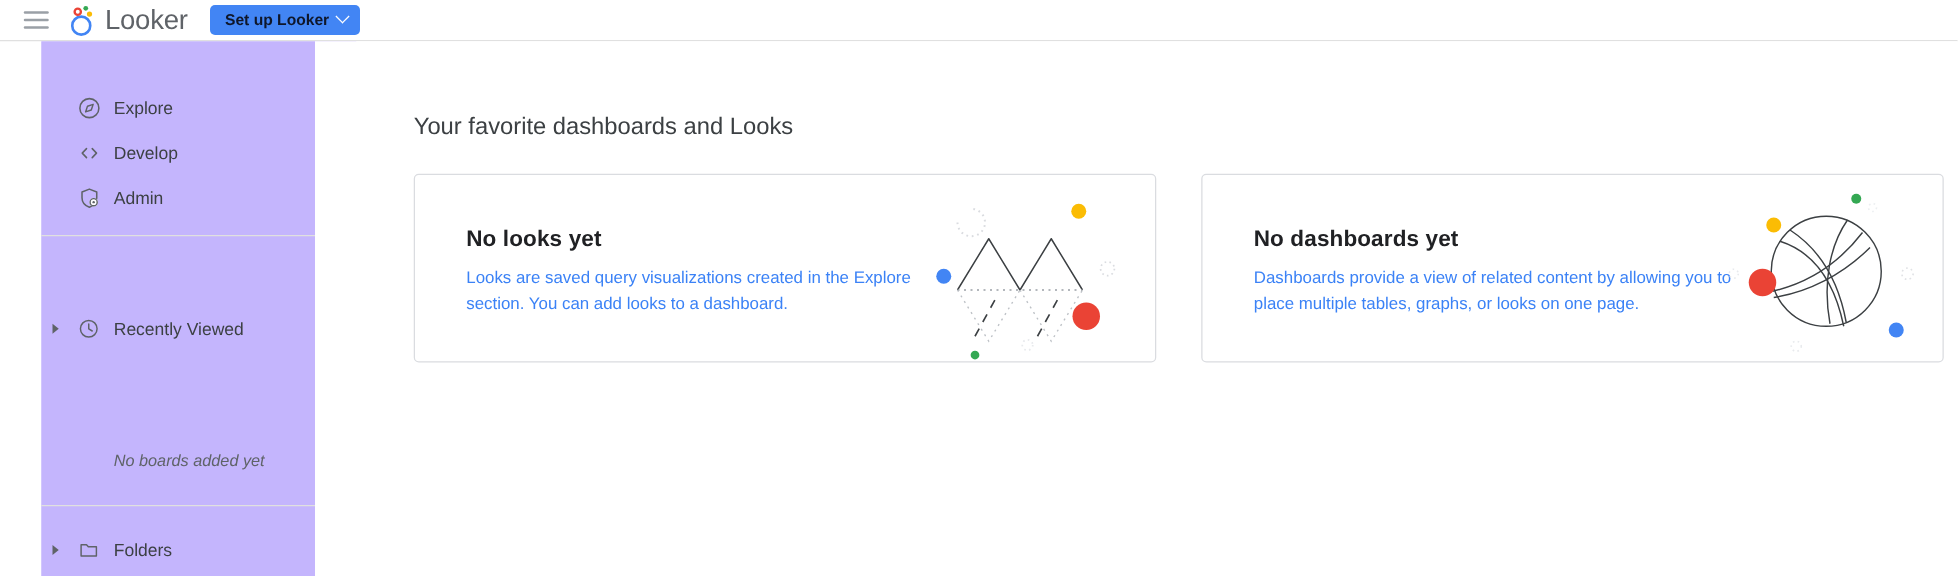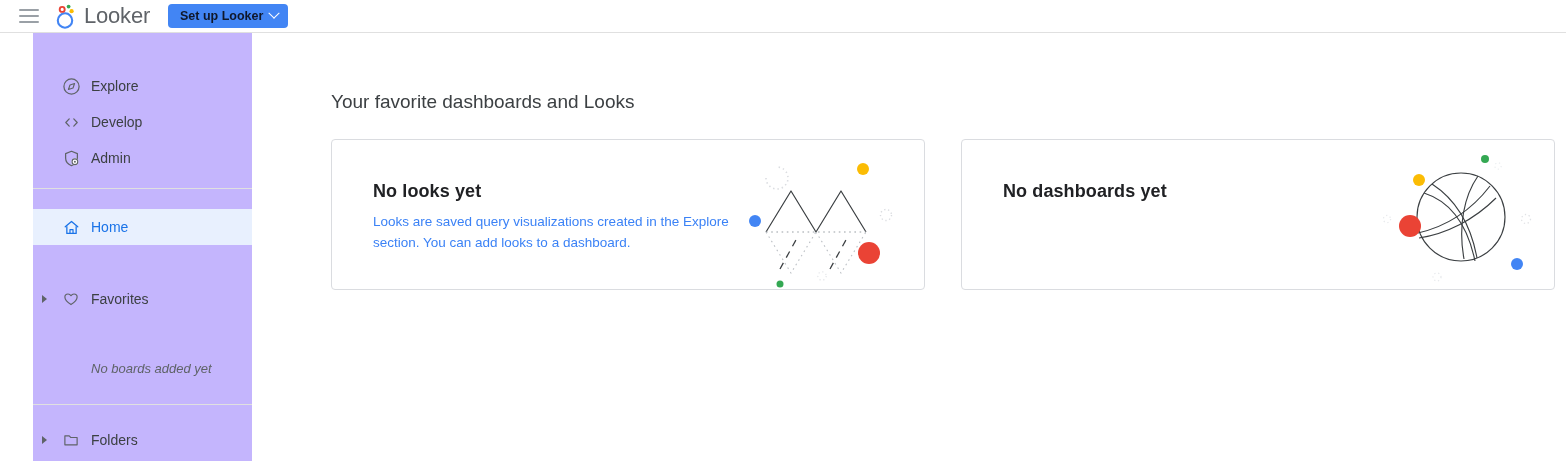--- a/index.html
+++ b/index.html
@@ -283,41 +283,32 @@
         <circle cx="13.6" cy="13.4" r="3.6" fill="#ffffff"></circle>
         <circle cx="13.6" cy="13.4" r="3.0" fill="none" stroke="#5f6368" stroke-width="1.2"></circle>
         <circle cx="13.6" cy="13.4" r="1.0" fill="#5f6368"></circle>
       </svg>
     </span>
     <span class="lbl">Admin</span>
   </div>
 
   <div class="divider" style="top:155px"></div>
 
-  <div class="nav-item nav-home" style="top:176px">
-    <span class="ico">
-      <svg width="19" height="19" viewBox="0 0 20 20">
-        <path d="M3.4 9.2 L10 3.6 L16.6 9.2" fill="none" stroke="#1a73e8" stroke-width="1.35" stroke-linecap="round" stroke-linejoin="round"></path>
-        <path d="M5.1 8.6 L5.1 16.2 L14.9 16.2 L14.9 8.6" fill="none" stroke="#1a73e8" stroke-width="1.35" stroke-linejoin="round"></path>
-        <path d="M8.4 16.2 L8.4 12.2 L11.6 12.2 L11.6 16.2" fill="none" stroke="#1a73e8" stroke-width="1.25" stroke-linejoin="round"></path>
-      </svg>
-    </span>
-    <span class="lbl">Home</span>
-  </div>
-
-
-  <div class="nav-item" style="top:248px">
+
+  <div class="nav-item" style="top:212px">
     <span class="caret caret-right"></span>
     <span class="ico">
       <svg width="18" height="18" viewBox="0 0 20 20">
-        <path d="M10 16.2 C10 16.2 3.2 12.2 3.2 7.9 C3.2 5.9 4.8 4.4 6.7 4.4 C8.1 4.4 9.3 5.2 10 6.4 C10.7 5.2 11.9 4.4 13.3 4.4 C15.2 4.4 16.8 5.9 16.8 7.9 C16.8 12.2 10 16.2 10 16.2 Z" fill="none" stroke="#5f6368" stroke-width="1.3" stroke-linejoin="round"></path>
-      </svg>
-    </span>
-    <span class="lbl">Favorites</span>
-  </div>
+        <circle cx="10" cy="10" r="7.4" fill="none" stroke="#5f6368" stroke-width="1.3"></circle>
+        <path d="M10 5.8 L10 10.2 L13.1 12" fill="none" stroke="#5f6368" stroke-width="1.3" stroke-linecap="round" stroke-linejoin="round"></path>
+      </svg>
+    </span>
+    <span class="lbl">Recently Viewed</span>
+  </div>
+
 
 
   <div class="boards-empty" style="top:328px">No boards added yet</div>
 
   <div class="divider" style="top:371px"></div>
 
   <div class="nav-item" style="top:389px">
     <span class="caret caret-right"></span>
     <span class="ico">
       <svg width="18" height="18" viewBox="0 0 20 20">
@@ -355,20 +346,21 @@
 
       <circle cx="119" cy="29" r="6" fill="#fbbc04"></circle>
       <circle cx="125" cy="113" r="11" fill="#ea4335"></circle>
       <circle cx="11" cy="81" r="6" fill="#4285f4"></circle>
       <circle cx="36" cy="144" r="3.5" fill="#34a853"></circle>
     </svg>
   </div>
 
   <div class="card card-2">
     <div class="card-title">No dashboards yet</div>
+    <div class="card-body">Dashboards provide a view of related content by allowing you to place multiple tables, graphs, or looks on one page.</div>
 
     <svg class="card-art" viewBox="0 0 180 151">
       <g fill="none" stroke="#3c4043" stroke-width="1.15">
         <circle cx="87" cy="77" r="44"></circle>
         <path d="M50 53 C72 60 92 78 101 121"></path>
         <path d="M58 44 C78 57 96 80 103 118"></path>
         <path d="M44 93 C70 87 96 72 116 46"></path>
         <path d="M45 98 C72 94 100 80 122 58"></path>
         <path d="M104 36 C90 56 84 86 90 119"></path>
       </g>

